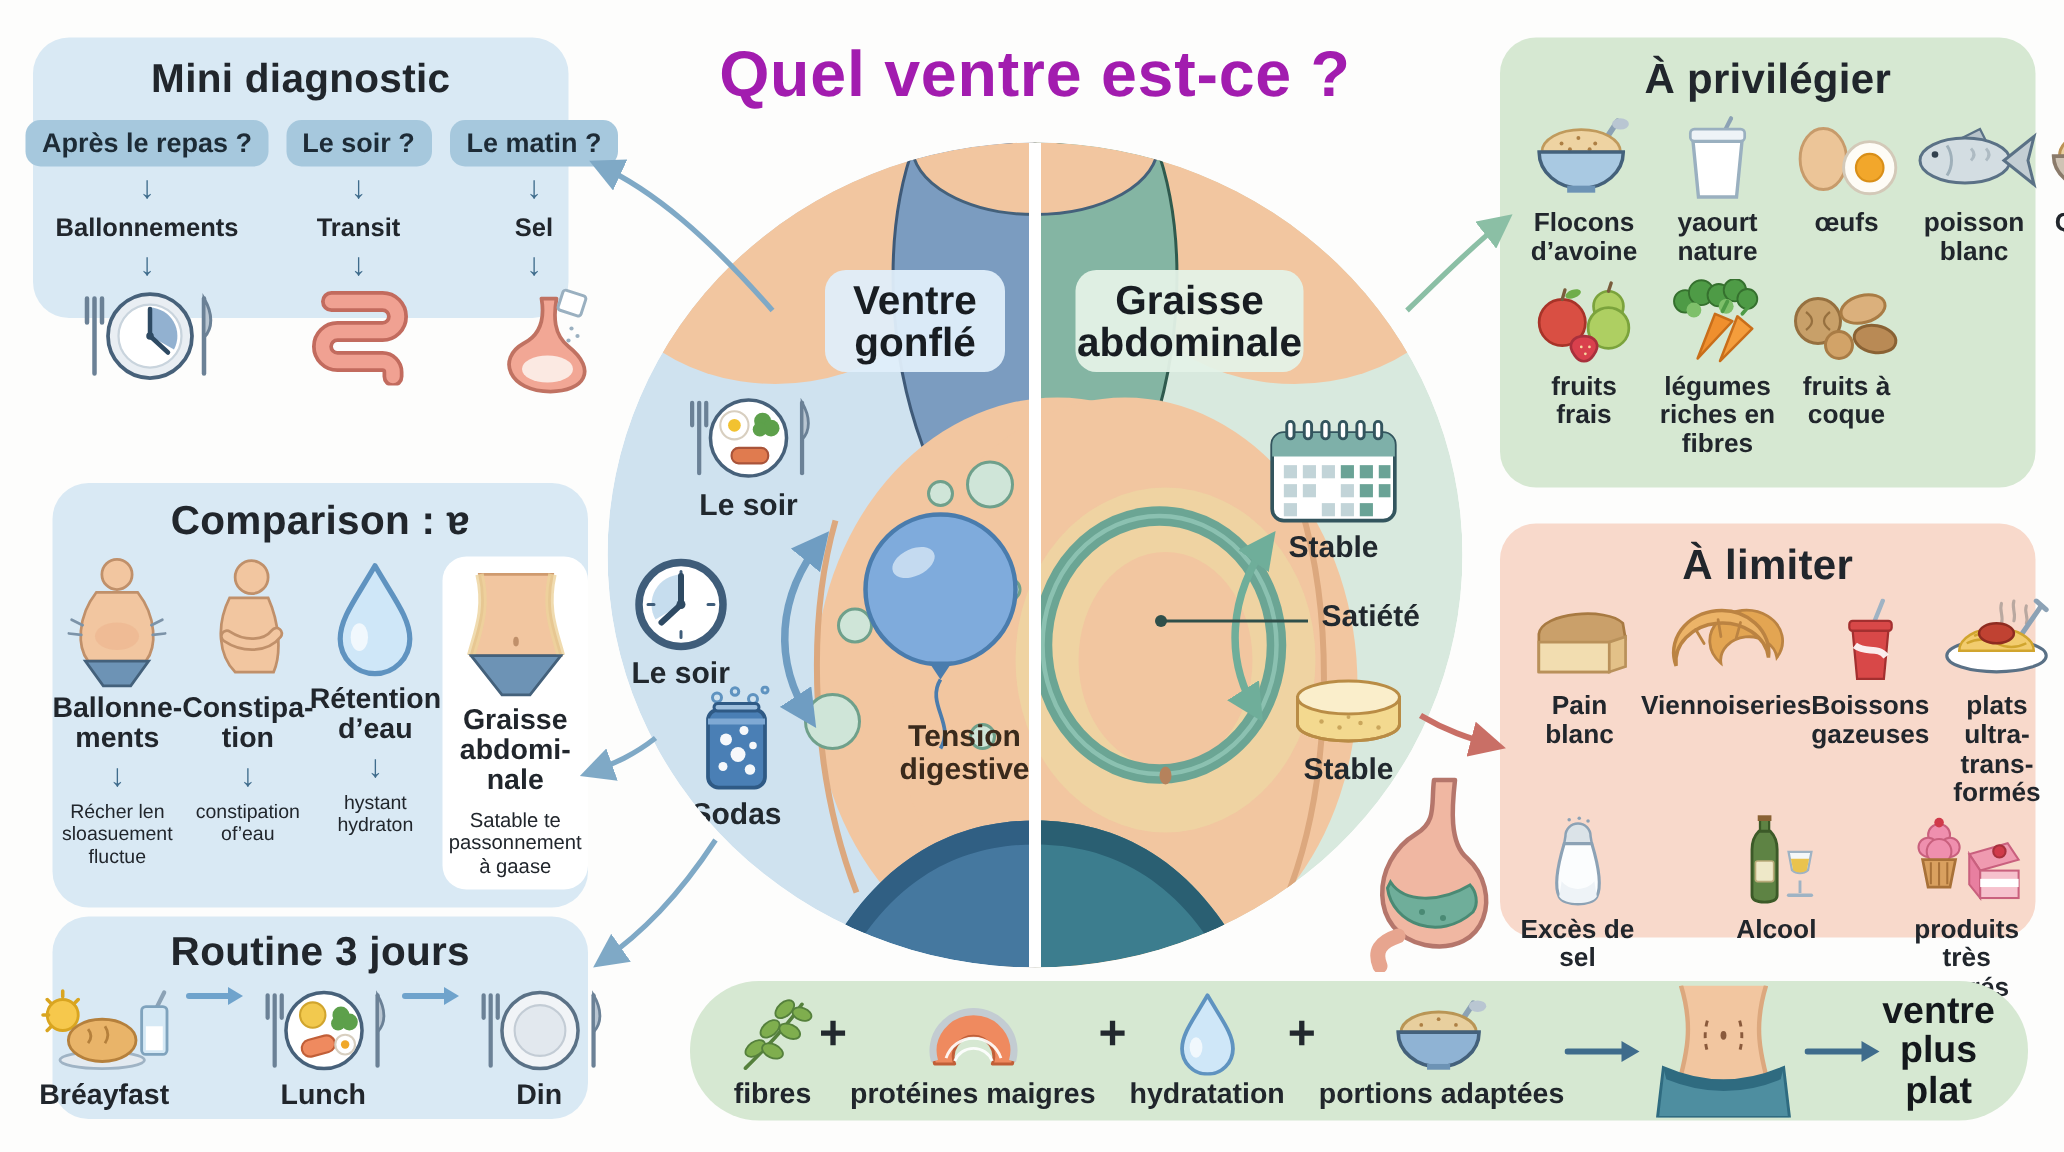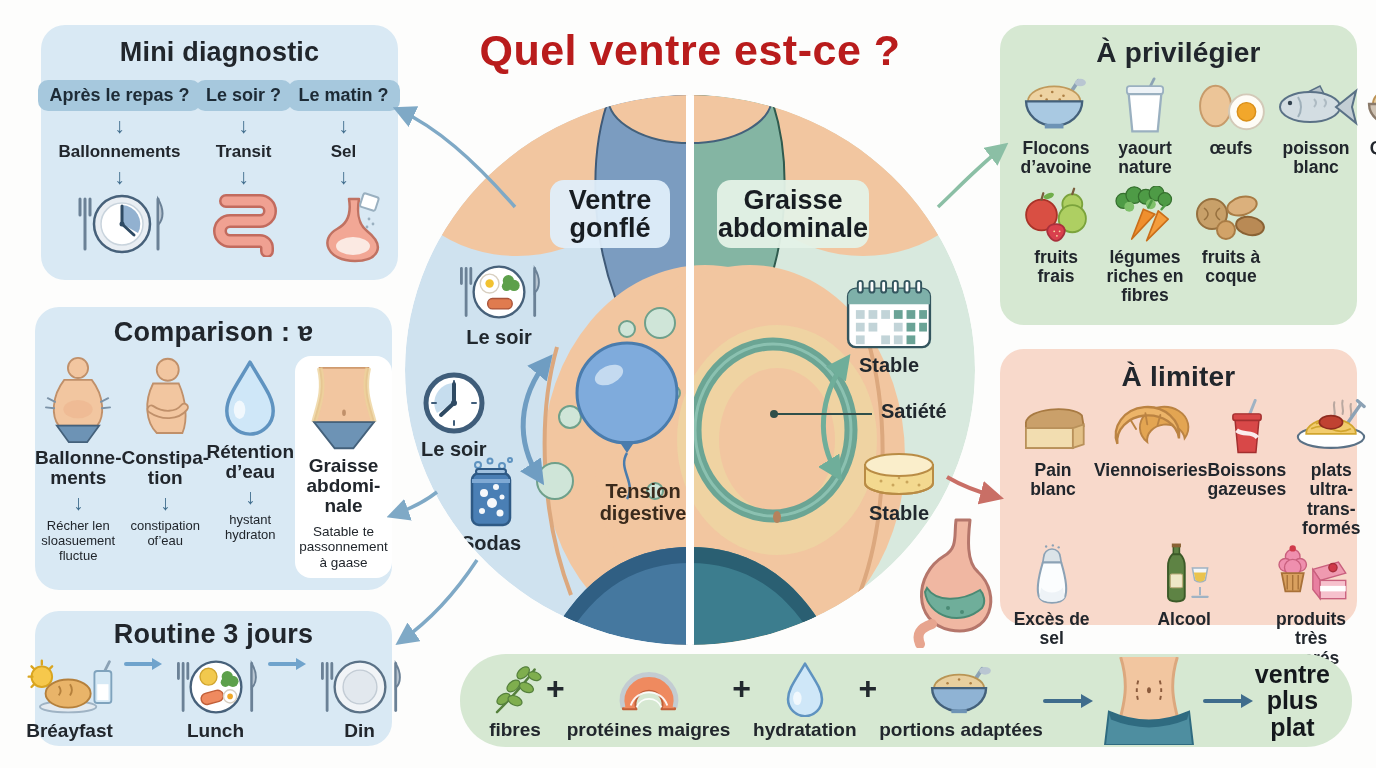--- a/index.html
+++ b/index.html
@@ -6,26 +6,26 @@
   body{width:1376px;height:768px;position:relative;background:#fdfdfc;
        font-family:"Liberation Sans",sans-serif;color:#21262c;overflow:hidden}
   .pre{white-space:pre-line}
   .abs{position:absolute}
   .box{position:absolute;border-radius:24px}
   .bg-blue{background:#d9e9f4}
   .bg-green{background:#d6e8d2}
   .bg-pink{background:#f8d9cb}
   .box-title{font-weight:700;text-align:center;font-size:27px;margin-top:12px;letter-spacing:.2px}
   .main-title{position:absolute;left:400px;top:26px;width:580px;text-align:center;
-              font-size:43px;font-weight:700;color:#b91c1c;letter-spacing:.5px}
+              font-size:43px;font-weight:700;color:#a21caf;letter-spacing:.5px}
   .col{display:flex;flex-direction:column;align-items:center}
   .downarrow{color:#3f6c8c;font-size:21px;font-weight:700;line-height:1;margin:4px 0}
   .pill{background:#a6c8dd;border-radius:10px;padding:5px 11px;font-weight:700;font-size:18px;color:#1d2b36;white-space:nowrap}
   .answer{font-weight:600;font-size:17px;margin-top:2px}
-  .mini-row{display:flex;justify-content:center;gap:2px;margin-top:12px}
+  .mini-row{display:flex;justify-content:flex-start;gap:19px;margin-top:12px}
   .cmp-row{display:flex;justify-content:center;align-items:flex-start;gap:4px;margin-top:8px;padding:0 6px}
   .cmp-col{width:86px}
   .cmp-label{font-weight:700;font-size:19px;line-height:1.05;text-align:center;margin-top:4px}
   .cmp-note{font-size:13px;line-height:1.15;text-align:center;margin-top:2px}
   .cmp-card{background:#fff;border-radius:16px;padding:10px 4px 8px;width:104px}
   .rt-row{display:flex;justify-content:center;align-items:flex-start;gap:4px;margin-top:6px}
   .rt-label{font-weight:600;font-size:19px;margin-top:2px}
   .harrow{margin-bottom:26px}
   .grid4{display:grid;grid-template-columns:repeat(5,1fr);padding:0 12px;row-gap:8px;margin-top:8px}
   .cell{display:flex;flex-direction:column;align-items:center}
@@ -48,21 +48,21 @@
   .plus{font-size:32px;font-weight:700;color:#22282e;margin:0 2px 24px}
   .result{font-weight:800;font-size:25px;line-height:1.05;text-align:center;color:#14181c}
   svg{display:block}
   .overlay{position:absolute;left:0;top:0;pointer-events:none}
 </style>
 </head>
 <body>
 
 <div class="main-title">Quel ventre est-ce ?</div>
 
-<div class="box bg-blue" style="left:41px;top:25px;width:357px;height:255px">
+<div class="box bg-blue" style="left:22px;top:25px;width:357px;height:187px">
   <div class="box-title">Mini diagnostic</div>
   <div class="mini-row">
     <div class="col" style="width:152px">
       <div class="pill">Après le repas ?</div>
       <div class="downarrow">↓</div>
       <div class="answer">Ballonnements</div>
       <div class="downarrow">↓</div>
       <span>
         <svg width="100" height="68" viewBox="0 0 100 68">
           <g stroke="#6b8196" stroke-width="3" stroke-linecap="round" fill="none">
@@ -104,21 +104,21 @@
           </g>
           <circle cx="64" cy="28" r="1.4" fill="#9ab0c0"></circle>
             <circle cx="68" cy="33" r="1.4" fill="#9ab0c0"></circle>
           <circle cx="62" cy="36" r="1.4" fill="#9ab0c0"></circle>
         </svg>
       </span>
     </div>
   </div>
 </div>
 
-<div class="box bg-blue" style="left:35px;top:307px;width:357px;height:283px">
+<div class="box bg-blue" style="left:35px;top:322px;width:357px;height:283px">
   <div class="box-title" style="margin-top:10px">Comparison : ɐ</div>
   <div class="cmp-row">
     <div class="cmp-col col">
       <span>
         <svg width="74" height="88" viewBox="0 0 74 96">
           <circle cx="37" cy="13" r="11" fill="#f2c6a0" stroke="#c0906a" stroke-width="2"></circle>
           <path d="M22 26 C8 44 8 66 16 76 L58 76 C66 66 66 44 52 26 Z" fill="#f2c6a0" stroke="#c0906a" stroke-width="2"></path>
           <ellipse cx="37" cy="58" rx="16" ry="10" fill="#edb48e" opacity=".6"></ellipse>
           <path d="M14 76 L60 76 L47 94 L27 94 Z" fill="#6d93b5" stroke="#44617b" stroke-width="2"></path>
           <g stroke="#7c93a8" stroke-width="2" stroke-linecap="round">

